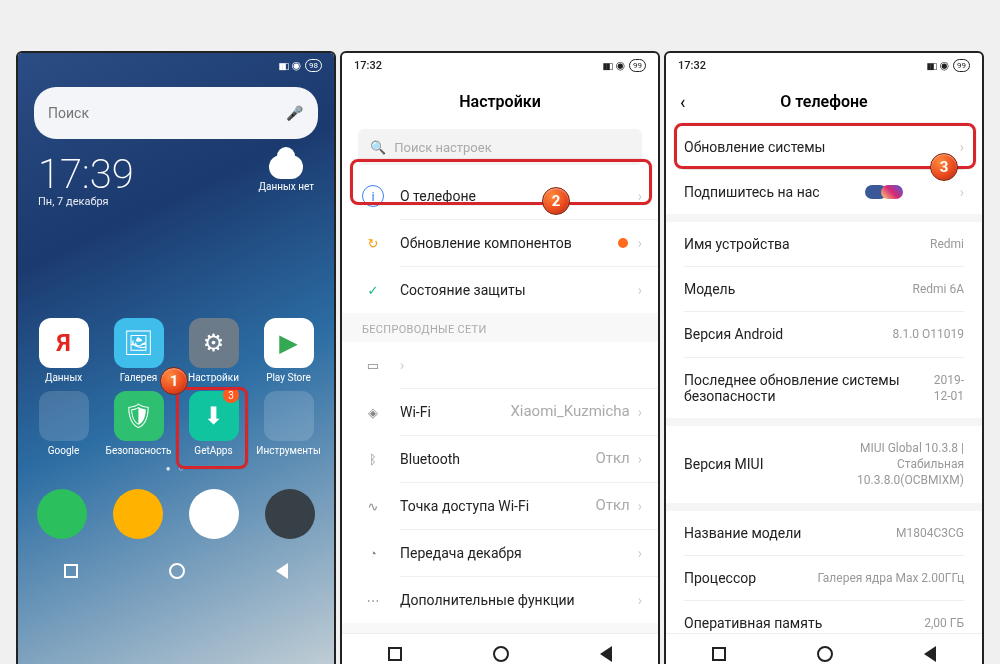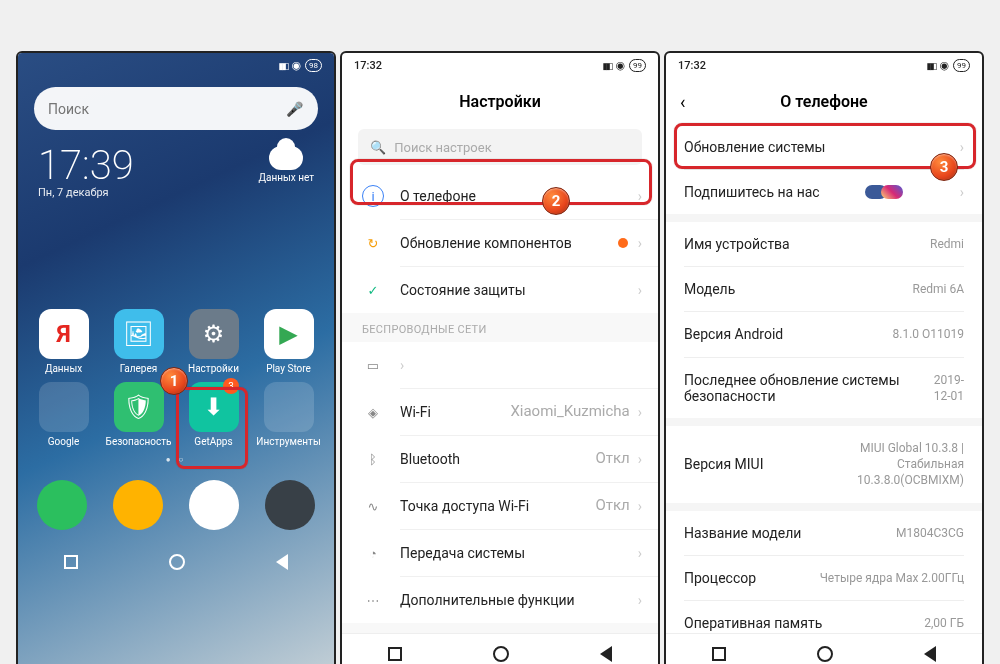--- a/index.html
+++ b/index.html
@@ -12,21 +12,21 @@
 .statusbar.dark { color: #fff; }
 .statusbar.light { color: #222; justify-content: space-between; }
 .statusbar .time { font-weight: 500; }
 .signal, .wifi, .batt { display: inline-block; }
 .signal::before { content: "▮▮▯"; letter-spacing: -2px; font-size: 9px; }
 .wifi::before { content: "◉"; font-size: 11px; }
 .batt { border: 1px solid currentColor; border-radius: 7px; padding: 0 3px; font-size: 8px; line-height: 11px; }
 
 
 .home { background: linear-gradient(155deg, #2a4d83 0%, #1b3a6f 28%, #2c6da3 55%, #c3cfd6 100%); flex: 1; display: flex; flex-direction: column; color: #fff; }
-.searchbar { margin: 10px 16px; background: rgba(255,255,255,0.95); border-radius: 22px; height: 43px; display: flex; align-items: center; padding: 15px 14px; color: #888; }
+.searchbar { margin: 10px 16px; background: rgba(255,255,255,0.95); border-radius: 22px; height: 52px; display: flex; align-items: center; padding: 15px 14px; color: #888; }
 .searchbar input { flex: 1; border: none; background: transparent; font-size: 14px; color: #555; outline: none; }
 .mic { font-size: 14px; color: #555; }
 .clockrow { display: flex; justify-content: space-between; align-items: flex-start; padding: 6px 20px 10px; }
 .clock .big { font-size: 40px; font-weight: 200; line-height: 1; }
 .clock .date { font-size: 11px; opacity: .9; }
 .weather { text-align: center; font-size: 10px; }
 .weather .cloud { width: 34px; height: 24px; background: #fff; border-radius: 12px; margin: 0 auto 2px; position: relative; }
 .weather .cloud::before { content:""; position:absolute; width:18px; height:18px; background:#fff; border-radius:50%; top:-8px; left:8px; }
 
 .apps { display: grid; grid-template-columns: repeat(4, 1fr); gap: 8px 4px; padding: 100px 10px 0; }
@@ -228,21 +228,21 @@
     <div class="divider"></div>
     <div class="row">
           <div class="ricon" style="color:#888">∿</div>
           <span class="label">Точка доступа Wi-Fi</span>
           <span class="val">Откл</span>
           <span class="chev">›</span>
         </div>
     <div class="divider"></div>
     <div class="row">
           <div class="ricon" style="color:#888">◔</div>
-          <span class="label">Передача системы</span>
+          <span class="label">Передача декабря</span>
           <span class="chev">›</span>
         </div>
     <div class="divider"></div>
     <div class="row">
           <div class="ricon" style="color:#888">⋯</div>
           <span class="label">Дополнительные функции</span>
           <span class="chev">›</span>
         </div>
     <div class="sect">ПЕРСОНАЛИЗАЦИЯ</div>
 
@@ -310,21 +310,21 @@
             <span class="val">MIUI Global 10.3.8 | Стабильная 10.3.8.0(OCBMIXM)</span>
           </div>
           <div class="divider full"></div>
           <div class="arow">
             <span class="label">Название модели</span>
             <span class="val">M1804C3CG</span>
           </div>
           <div class="adiv"></div>
           <div class="arow">
             <span class="label">Процессор</span>
-            <span class="val">Четыре ядра Max 2.00ГГц</span>
+            <span class="val">Галерея ядра Max 2.00ГГц</span>
           </div>
           <div class="adiv"></div>
           <div class="arow">
             <span class="label">Оперативная память</span>
             <span class="val">2,00 ГБ</span>
           </div>
         </div>
   </div>
   <div class="navbar light">
     <div class="navbtn sq"></div>

